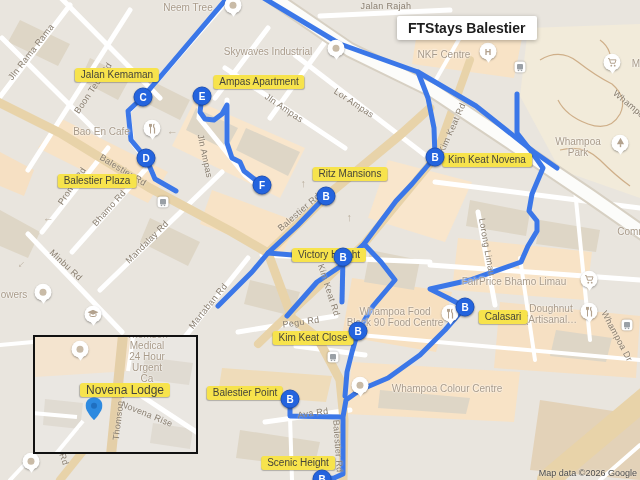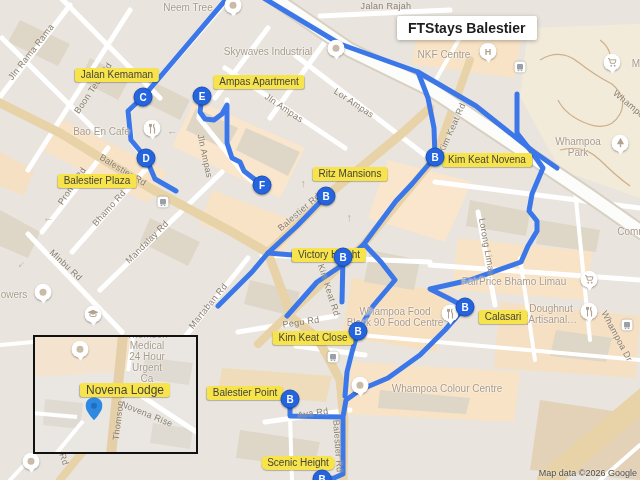--- a/index.html
+++ b/index.html
@@ -295,21 +295,21 @@
   <div class="layer" id="property-layer">
       <div class="ylabel" style="left: 117px; top: 75px;">Jalan Kemaman</div>
       <div class="ylabel" style="left: 259px; top: 82px;">Ampas Apartment</div>
       <div class="ylabel" style="left: 97px; top: 181px;">Balestier Plaza</div>
       <div class="ylabel" style="left: 350px; top: 174px;">Ritz Mansions</div>
       <div class="ylabel" style="left: 487px; top: 160px;">Kim Keat Novena</div>
       <div class="ylabel" style="left: 329px; top: 234px; margin-top: 21px;">Victory Height</div>
       <div class="ylabel" style="left: 503px; top: 317px;">Calasari</div>
       <div class="ylabel" style="left: 313px; top: 338px;">Kim Keat Close</div>
       <div class="ylabel" style="left: 245px; top: 393px;">Balestier Point</div>
-      <div class="ylabel" style="left: 298px; top: 463px; border-radius: 6px;">Scenic Height</div>
+      <div class="ylabel" style="left: 298px; top: 463px;">Scenic Height</div>
     </div>
   <div class="layer" id="marker-layer">
       <div class="marker" style="left: 143px; top: 97px;">C</div>
       <div class="marker" style="left: 202px; top: 96px;">E</div>
       <div class="marker" style="left: 146px; top: 158px;">D</div>
       <div class="marker" style="left: 262px; top: 185px;">F</div>
       <div class="marker" style="left: 326px; top: 196px;">B</div>
       <div class="marker" style="left: 435px; top: 157px;">B</div>
       <div class="marker" style="left: 343px; top: 257px;">B</div>
       <div class="marker" style="left: 465px; top: 307px;">B</div>

